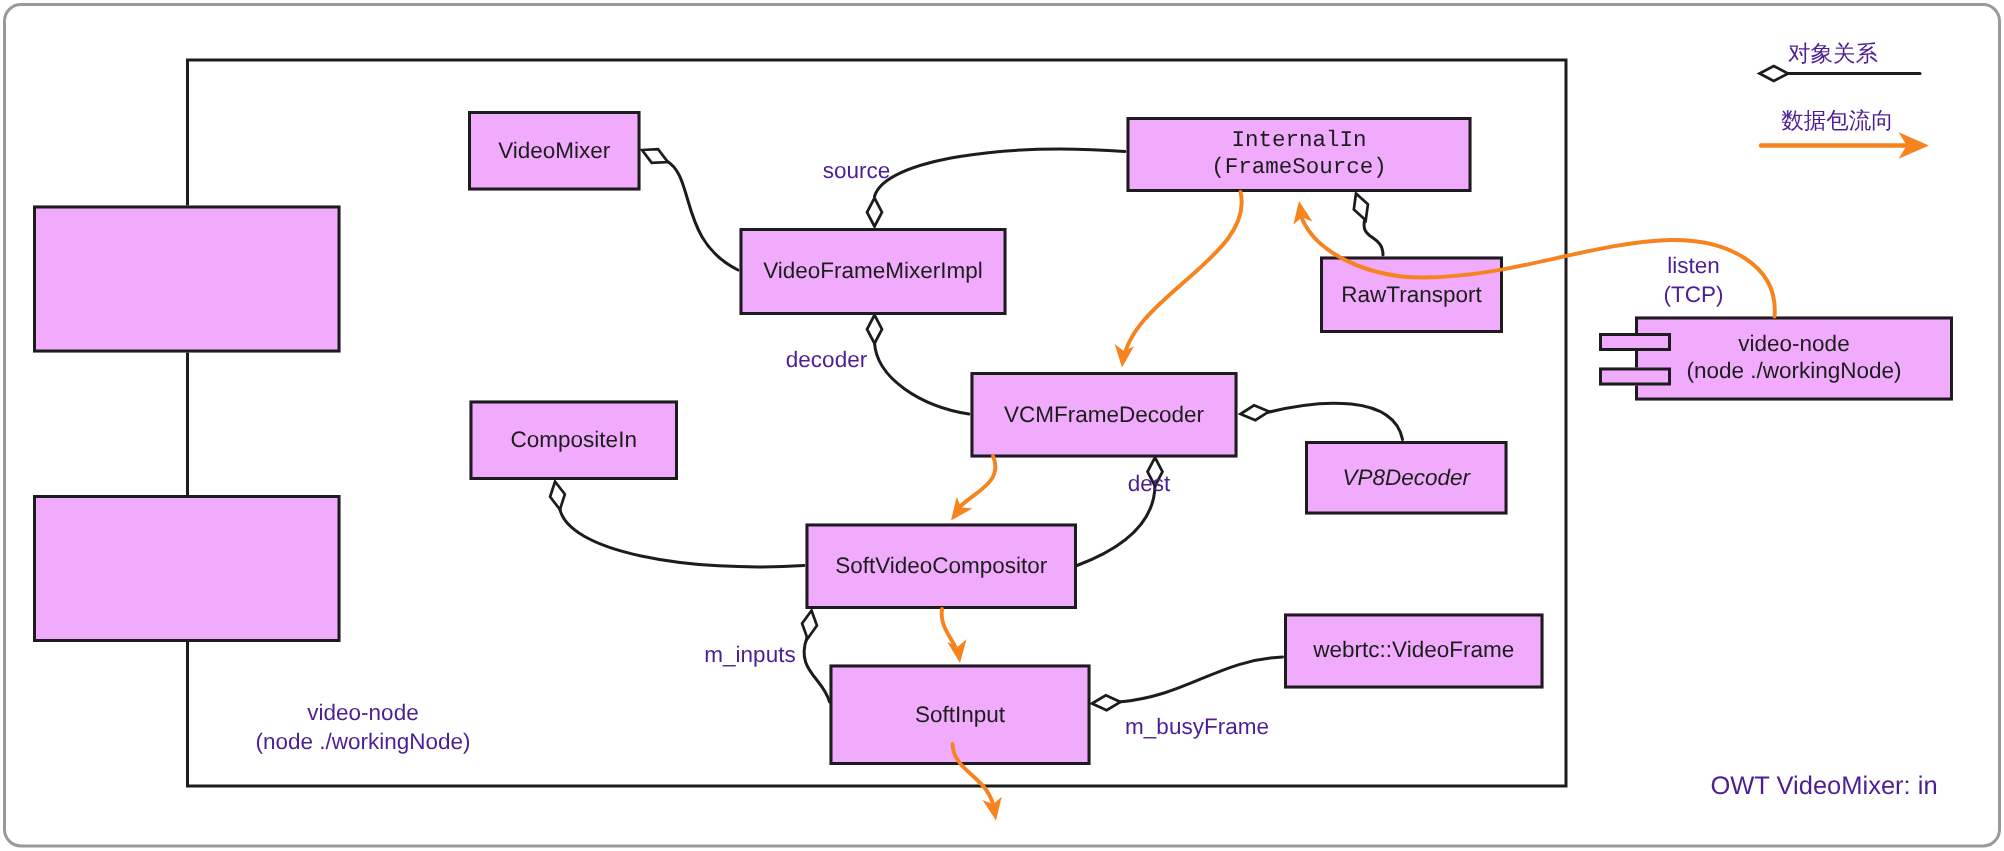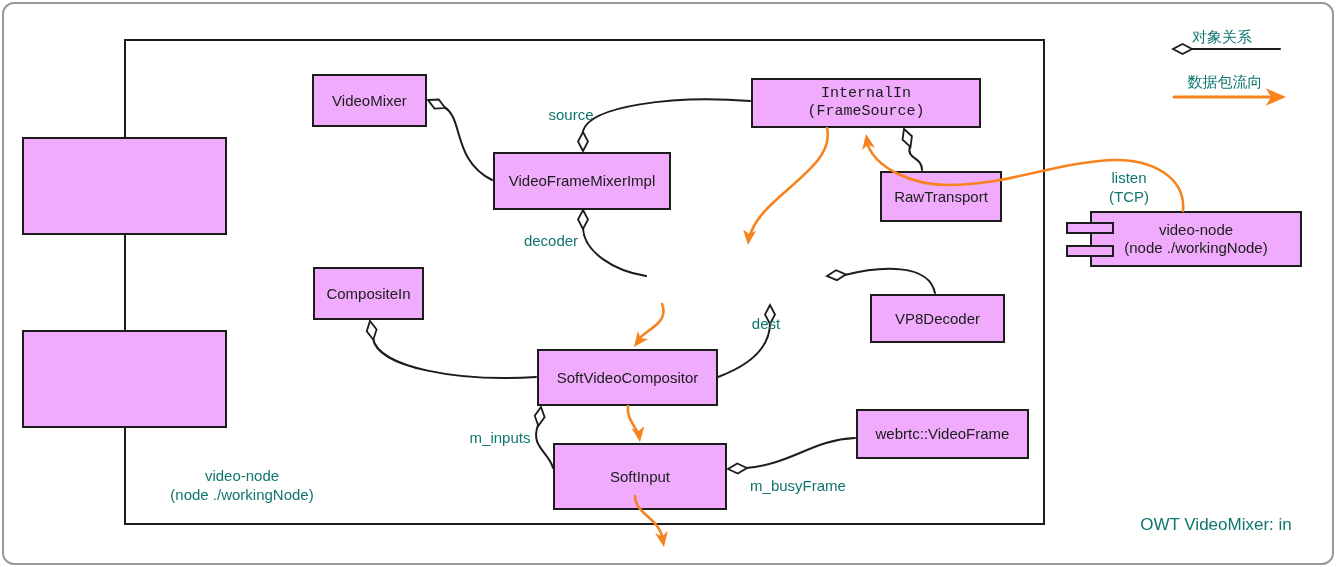--- a/index.html
+++ b/index.html
@@ -16,21 +16,21 @@
     border:2px solid #1c1c1c;background:#fff;box-sizing:border-box;
   }
   .box{
     position:absolute;border:2px solid #1c1c1c;background:#f0abfc;box-sizing:border-box;
     display:flex;flex-direction:column;align-items:center;justify-content:center;
     font-size:15px;line-height:18px;text-align:center;white-space:nowrap;
   }
   .overlay{position:absolute;left:0;top:0;pointer-events:none;}
   .flabel{
     position:absolute;transform:translate(-50%,-50%);font-size:15px;line-height:19px;
-    white-space:nowrap;color:#0f766e;text-align:center;
+    white-space:nowrap;color:#4c1d95;text-align:center;
   }
   .owt{font-size:17px;}
   .legend-text{font-size:15px;}
 </style>
 </head>
 <body>
 
 <div class="stage">
 
   <div class="outer-frame"></div>
@@ -50,26 +50,29 @@
   </div>
 
   <div class="box" style="left:493px;top:152px;width:178px;height:58px;">
     <span>VideoFrameMixerImpl</span>
   </div>
 
   <div class="box" style="left:880px;top:171px;width:122px;height:51px;">
     <span>RawTransport</span>
   </div>
 
-  <div class="box" style="left:313px;top:267px;width:111px;height:53px;">
+  <div class="box" style="left:313px;top:267px;width:139px;height:53px;">
     <span>CompositeIn</span>
   </div>
 
+  <div class="box" style="left:647px;top:248px;width:178px;height:57px;">
+    <span>VCMFrameDecoder</span>
+  </div>
 
-  <div class="box" style="left:870px;top:294px;width:135px;height:49px;">
+  <div class="box" style="left:870px;top:294px;width:135px;height:49px;font-style:italic;">
     <span>VP8Decoder</span>
   </div>
 
   <div class="box" style="left:537px;top:349px;width:181px;height:57px;">
     <span>SoftVideoCompositor</span>
   </div>
 
   <div class="box" style="left:553px;top:443px;width:174px;height:67px;">
     <span>SoftInput</span>
   </div>

